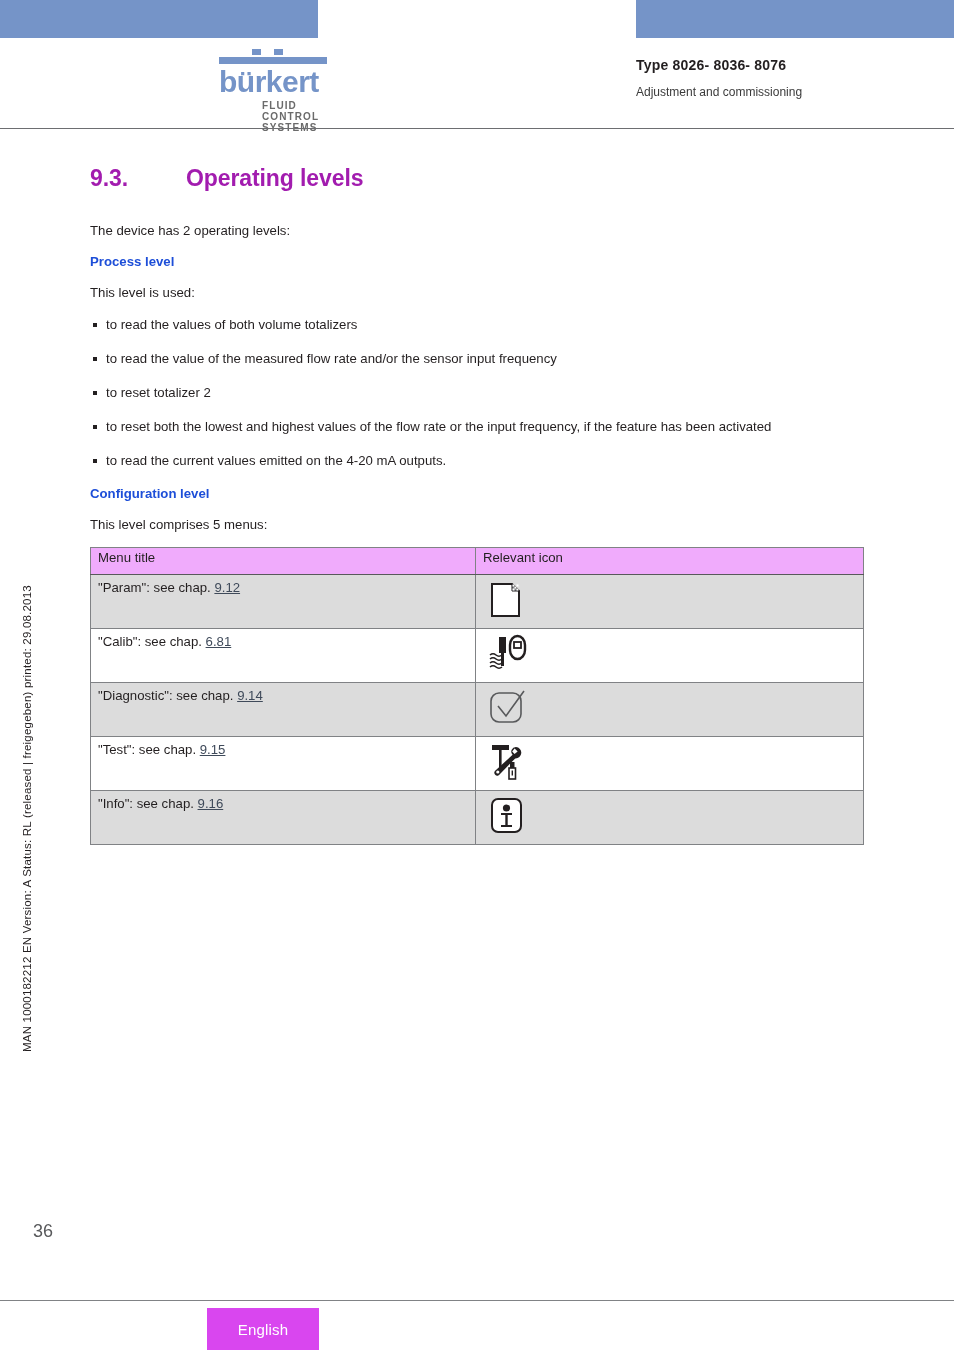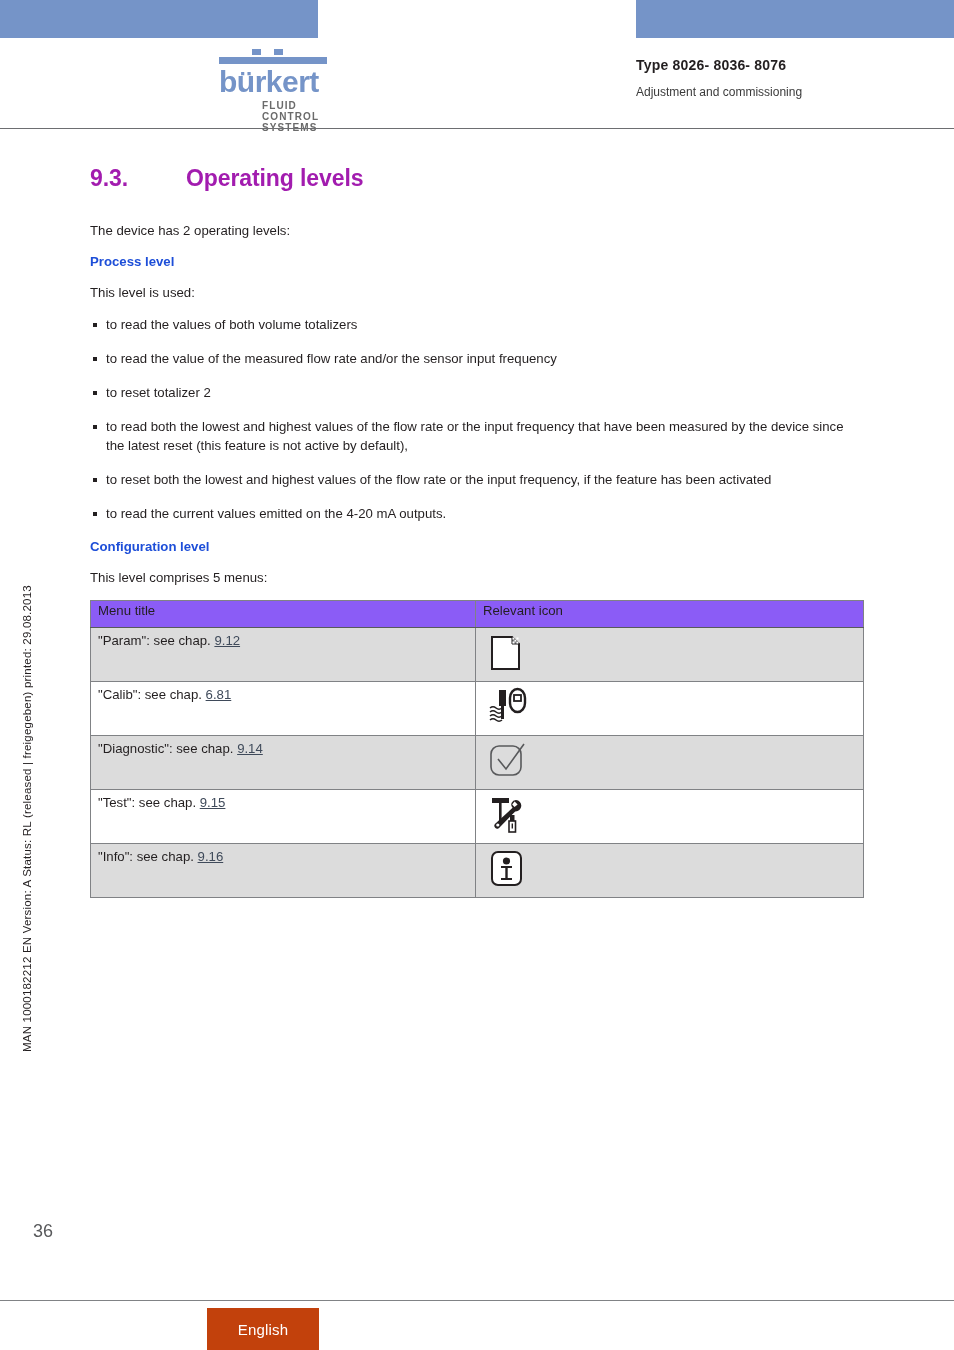--- a/index.html
+++ b/index.html
@@ -180,21 +180,21 @@
     border: 1px solid #808285;
     padding: 0;
     vertical-align: top;
     text-align: left;
     font-weight: normal;
   }
   table.menus th {
     font-size: 13.2px;
     height: 22px;
     padding: 2px 0 2px 7px;
-    background: #8b5cf6;
+    background: #f0abfc;
     border-bottom: 1.6px solid #58595b;
   }
   table.menus td.label {
     font-size: 13.2px;
     padding: 5px 0 0 7px;
     height: 48px;
   }
   table.menus td.iconcell {
     padding: 0;
     height: 48px;
@@ -234,21 +234,21 @@
     width: 954px;
     height: 1px;
     background: #808285;
   }
   .lang-box {
     position: absolute;
     left: 207px;
     top: 1308px;
     width: 112px;
     height: 42px;
-    background: #c2410c;
+    background: #d946ef;
     color: #ffffff;
     font-size: 15px;
     display: flex;
     align-items: center;
     justify-content: center;
     letter-spacing: 0.2px;
   }
 </style>
 </head>
 <body>
@@ -278,21 +278,20 @@
   <p class="body">The device has 2 operating levels:</p>
 
   <p class="sub-head">Process level</p>
 
   <p class="body">This level is used:</p>
 
   <ul class="bullets">
     <li>to read the values of both volume totalizers</li>
     <li>to read the value of the measured flow rate and/or the sensor input frequency</li>
     <li>to reset totalizer 2</li>
-    <li>to read both the lowest and highest values of the flow rate or the input frequency that have been measured by the device since the latest reset (this feature is not active by default),</li>
     <li>to reset both the lowest and highest values of the flow rate or the input frequency, if the feature has been activated</li>
     <li>to read the current values emitted on the 4-20 mA outputs.</li>
   </ul>
 
   <p class="sub-head">Configuration level</p>
 
   <p class="body">This level comprises 5 menus:</p>
 
   <table class="menus">
     <colgroup>

